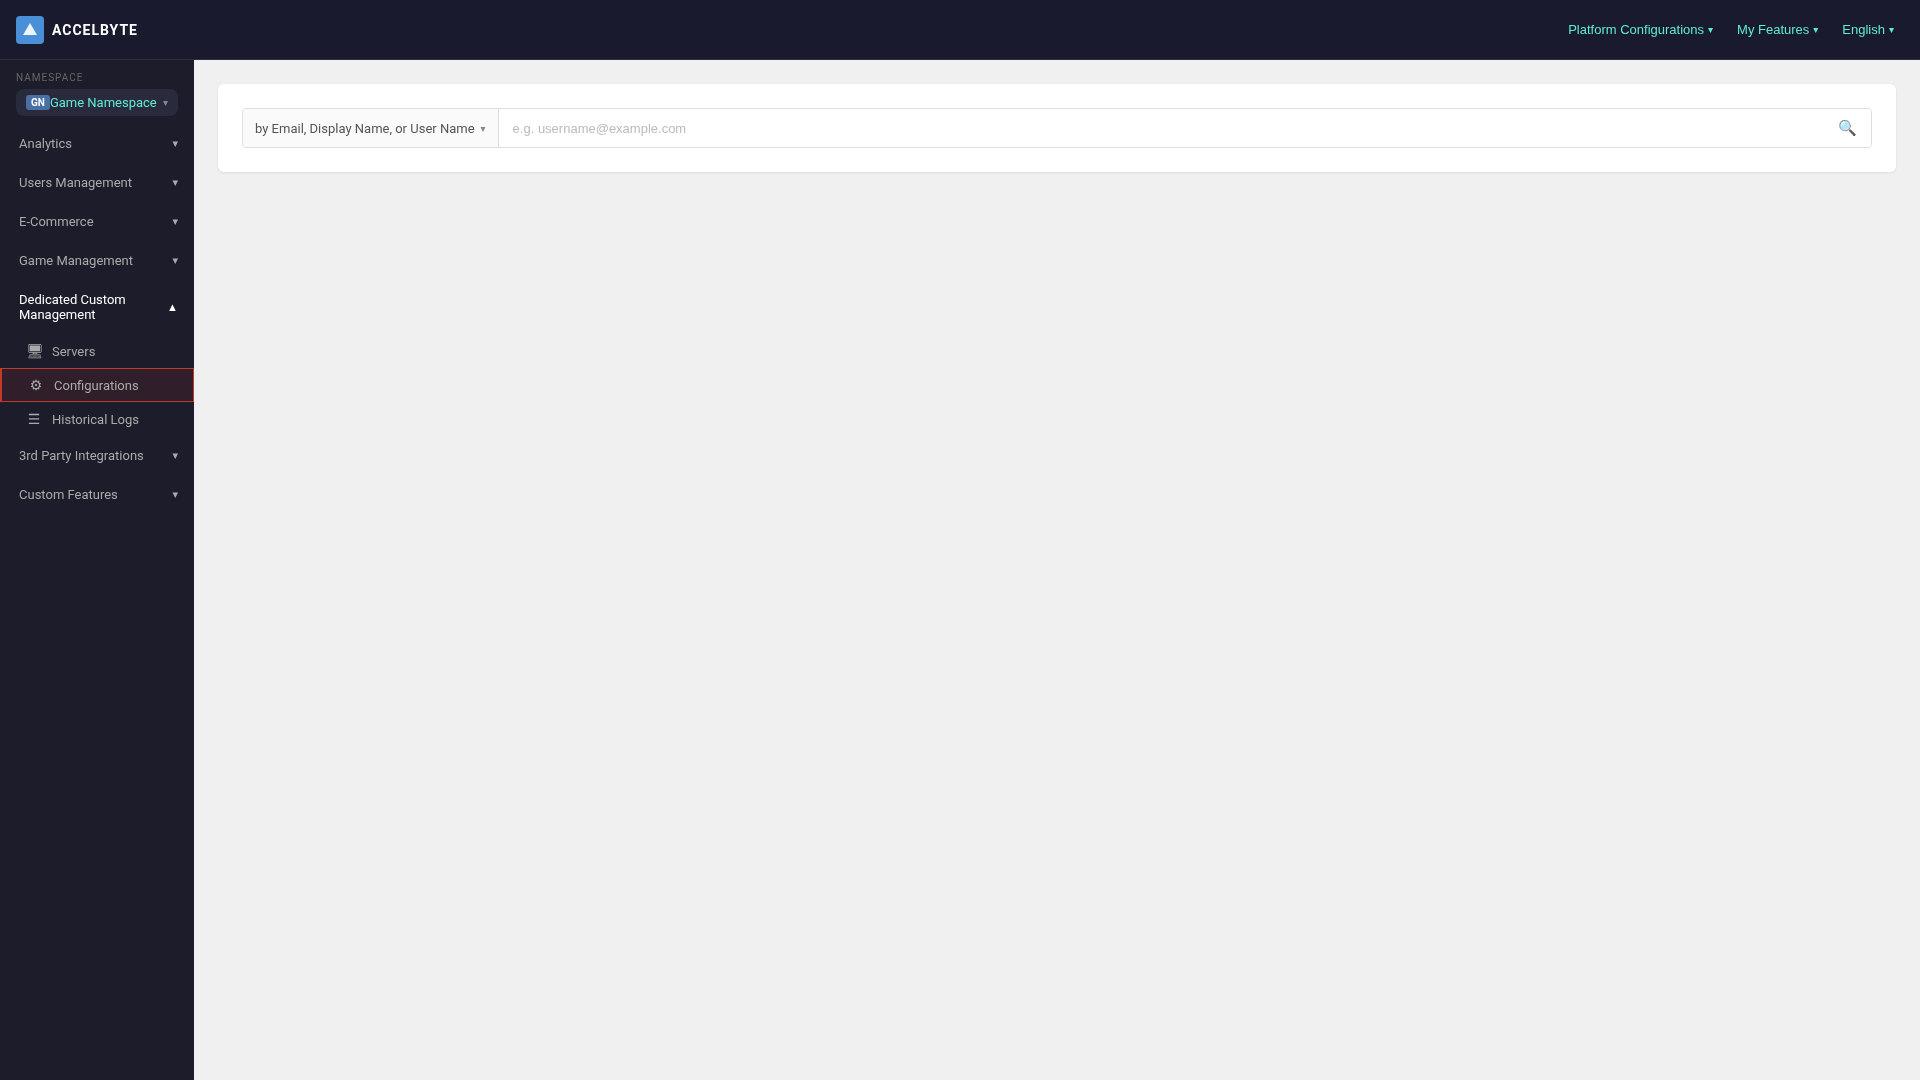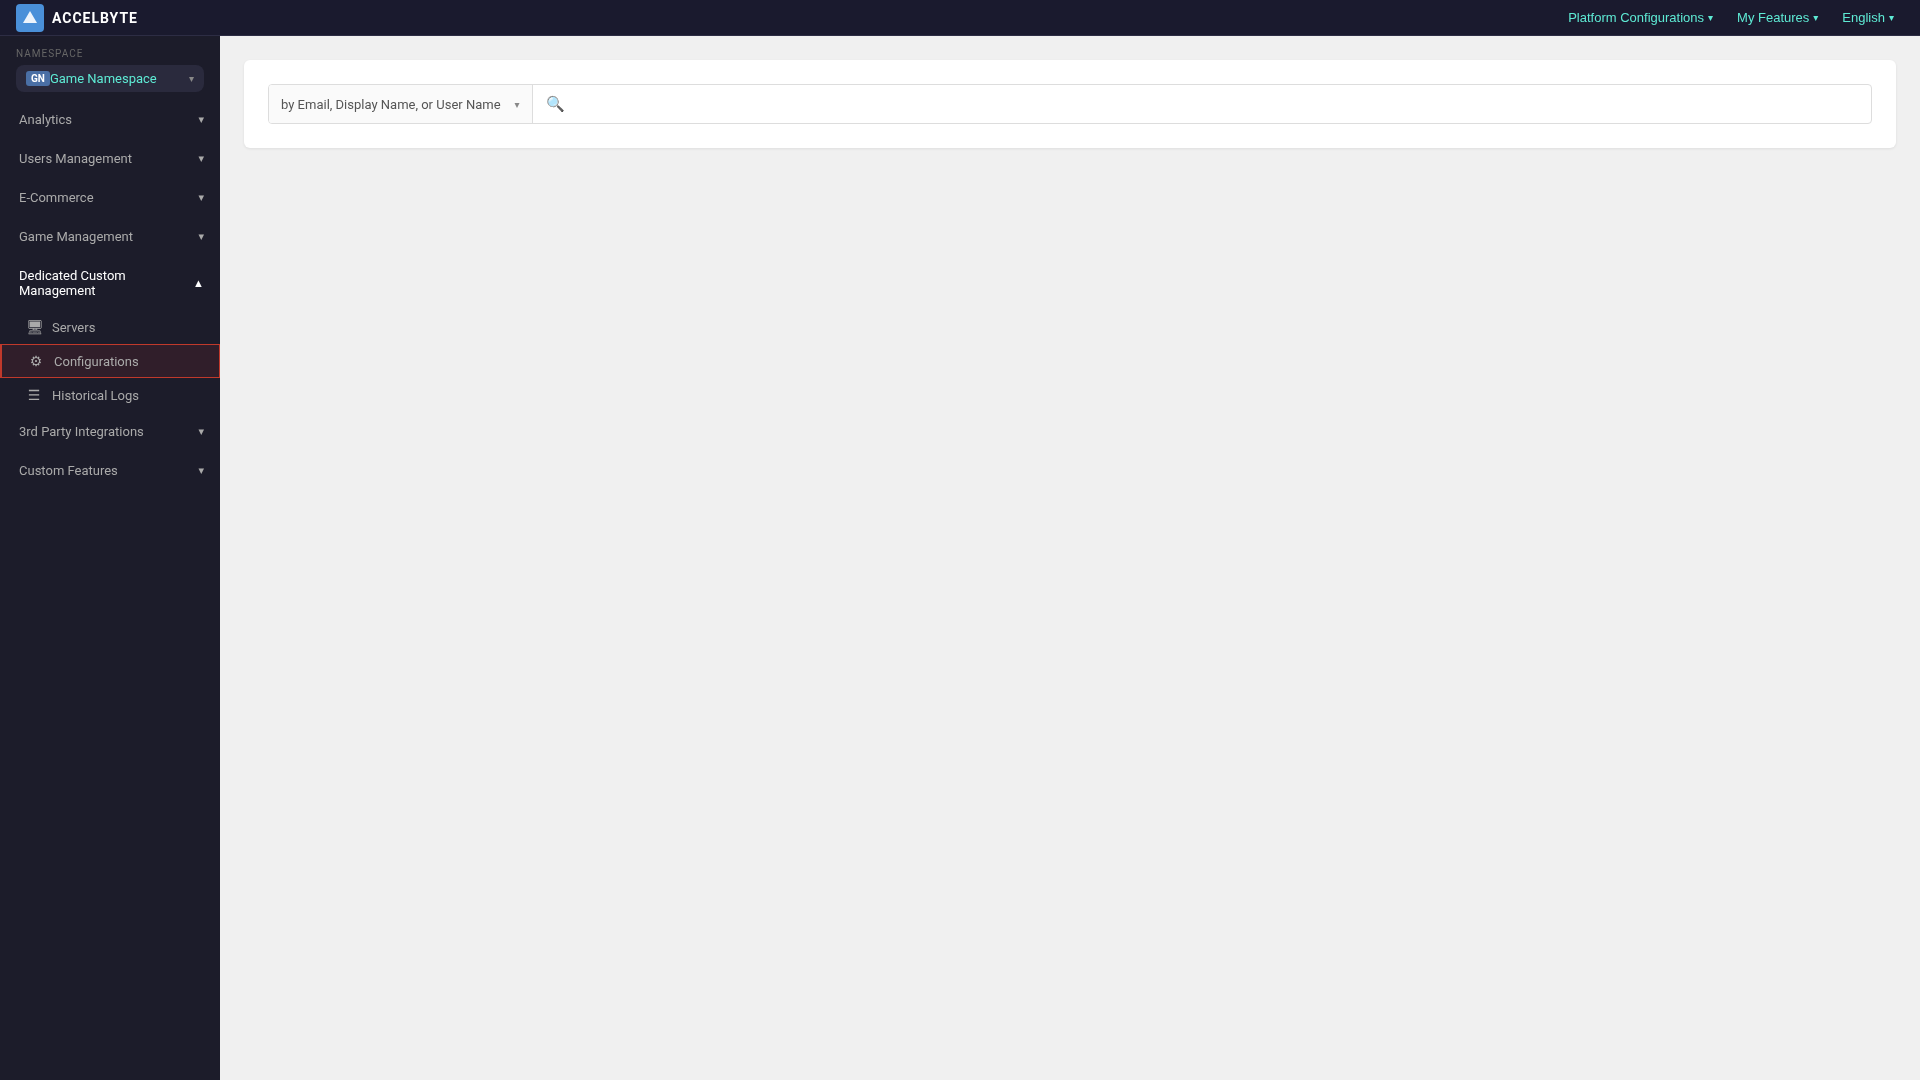--- a/index.html
+++ b/index.html
@@ -1,20 +1,20 @@
 <!DOCTYPE html>
 <html><head>
   <meta charset="utf-8">
   <style>
     * { margin: 0; padding: 0; box-sizing: border-box; }
     body { font-family: -apple-system, BlinkMacSystemFont, 'Segoe UI', Roboto, sans-serif; background: #f5f5f5; display: flex; flex-direction: column; height: 100vh; overflow: hidden; }
 
     
     .top-nav {
-      height: 36px;
+      height: 60px;
       background: #1a1a2e;
       display: flex;
       align-items: center;
       justify-content: space-between;
       padding: 0 16px;
       border-bottom: 1px solid #2d2d44;
       flex-shrink: 0;
       z-index: 100;
     }
     .top-nav-logo {
@@ -61,21 +61,21 @@
 
     
     .layout {
       display: flex;
       flex: 1;
       overflow: hidden;
     }
 
     
     .sidebar {
-      width: 220px;
+      width: 194px;
       background: #1c1c2a;
       flex-shrink: 0;
       overflow-y: auto;
       display: flex;
       flex-direction: column;
     }
     .sidebar-namespace {
       padding: 12px 16px 8px;
     }
     .namespace-label {
@@ -176,21 +176,21 @@
     .search-row {
       display: flex;
       gap: 0;
       border: 1px solid #ddd;
       border-radius: 4px;
       overflow: hidden;
     }
     .search-filter-select {
       display: flex;
       align-items: center;
-      gap: 14px;
+      gap: 6px;
       padding: 10px 12px;
       background: #fafafa;
       border-right: 1px solid #ddd;
       cursor: pointer;
       font-size: 13px;
       color: #555;
       white-space: nowrap;
       min-width: 200px;
     }
     .search-filter-select .chevron { font-size: 10px; color: #888; }
@@ -314,20 +314,21 @@
   </aside>
 
   <main class="main-content">
     <div class="page-body">
       <div class="search-card">
         <div class="search-row">
           <div class="search-filter-select">
             <span>by Email, Display Name, or User Name</span>
             <span class="chevron">▾</span>
           </div>
+          <input class="search-input" type="text" placeholder="e.g. username@example.com" style="">
           <button class="search-icon-btn">
             <span>🔍</span>
           </button>
         </div>
       </div>
     </div>
   </main>
 
 </div>
 

